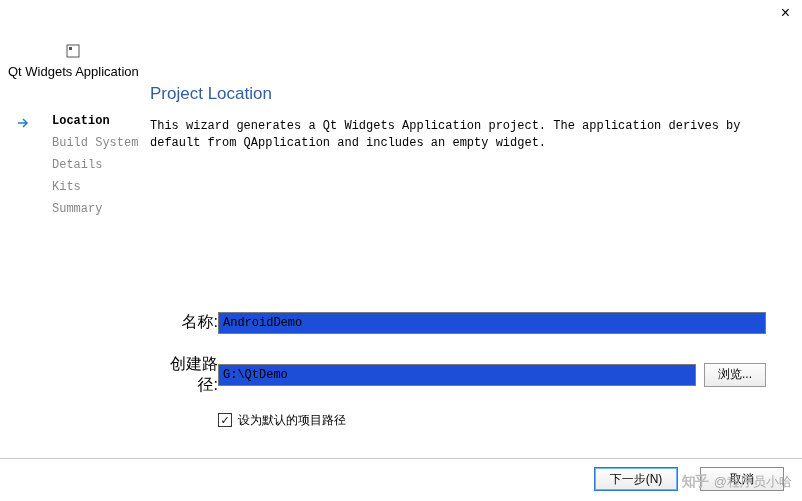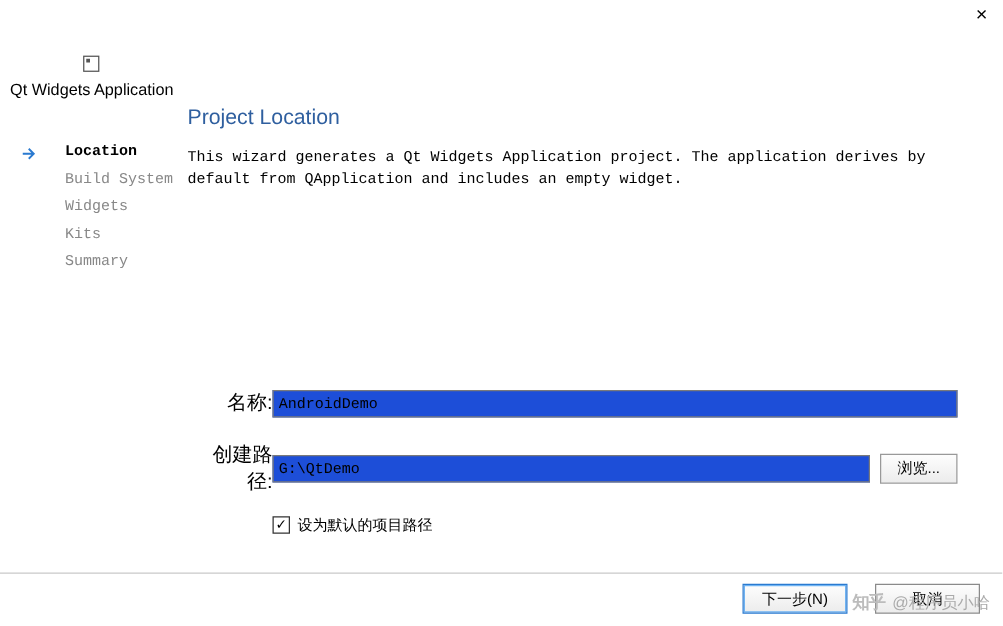--- a/index.html
+++ b/index.html
@@ -205,21 +205,21 @@
           </svg>
       </span>
       <span>Location</span>
     </div>
     <div class="side-item">
       <span class="arrow"></span>
       <span>Build System</span>
     </div>
     <div class="side-item">
       <span class="arrow"></span>
-      <span>Widgets</span>
+      <span>Details</span>
     </div>
     <div class="side-item">
       <span class="arrow"></span>
       <span>Kits</span>
     </div>
     <div class="side-item">
       <span class="arrow"></span>
       <span>Summary</span>
     </div>
   </div>

